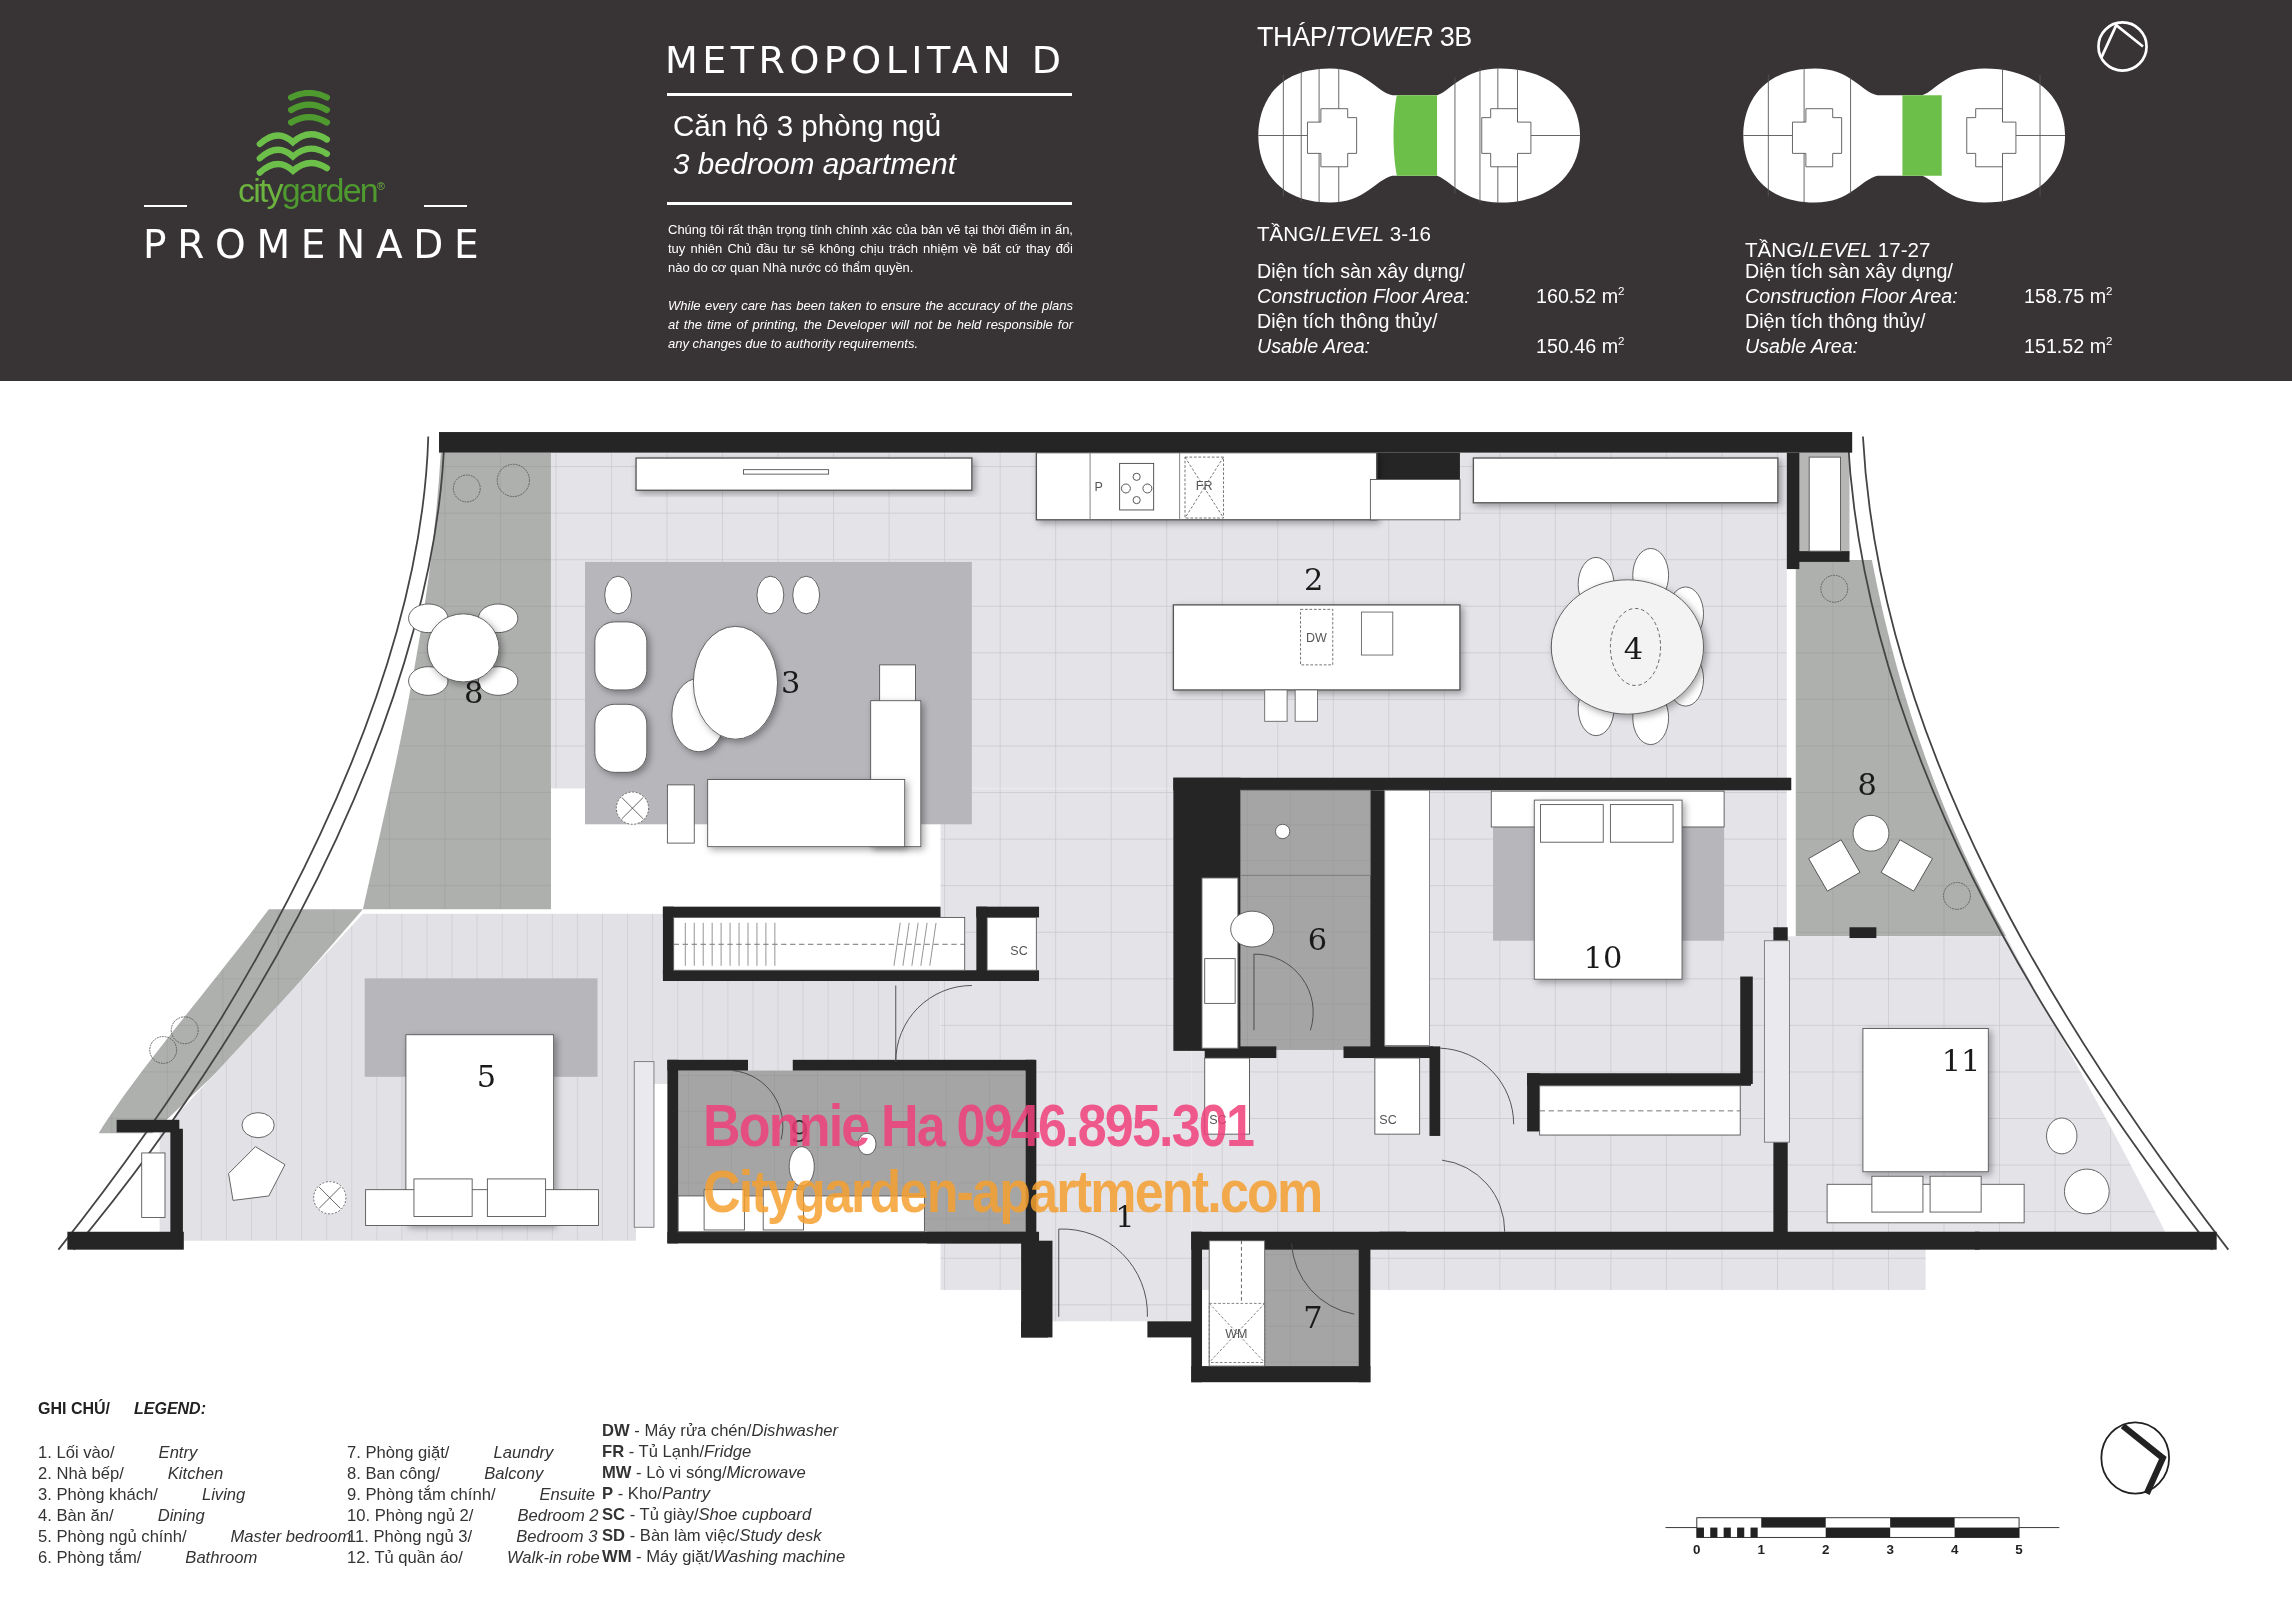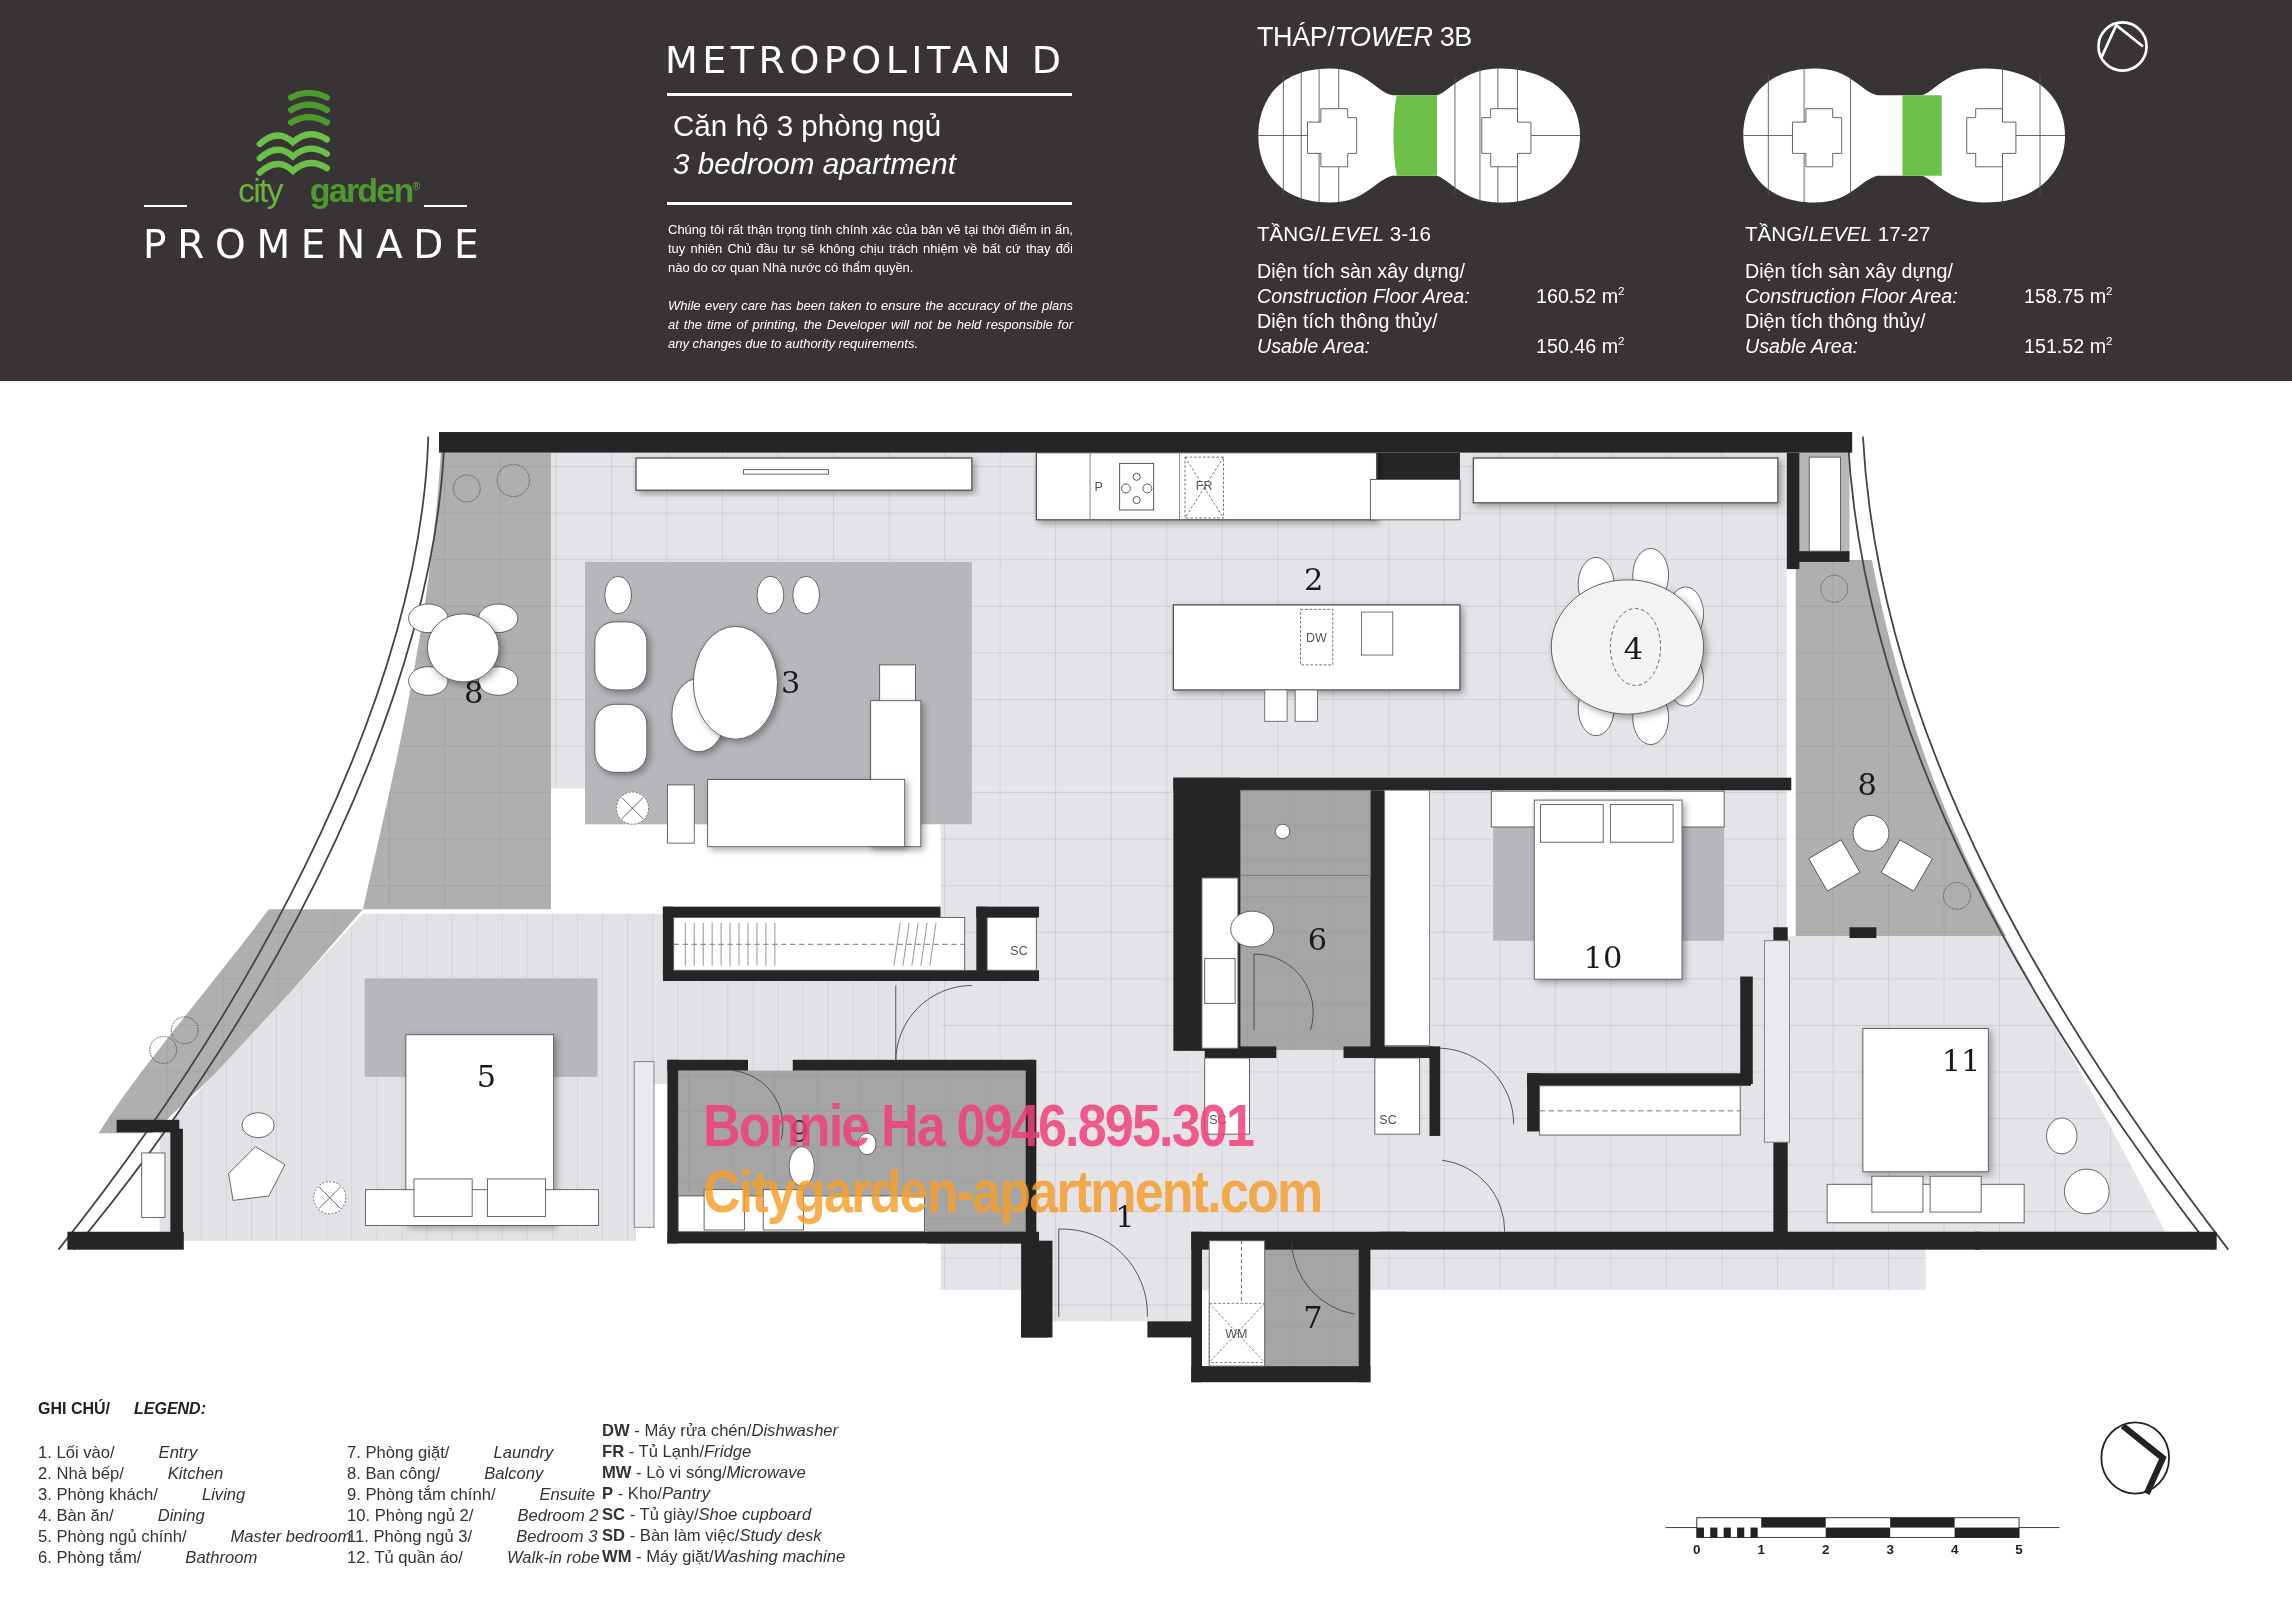--- a/index.html
+++ b/index.html
@@ -1,20 +1,20 @@
 <!DOCTYPE html>
 <html style="font-size:14.3px"><head>
 <meta charset="utf-8">
 <style>
   html,body{margin:0;padding:0;background:#ffffff;}
   body{width:2293px;height:1621px;position:relative;overflow:hidden;font-family:"Liberation Sans",sans-serif;color:#222;}
   .header{position:absolute;left:0;top:0;width:2293px;height:381px;background:#383435;}
   .logo{position:absolute;left:139px;top:90px;width:340px;height:179px;}
   .logo-word{position:absolute;left:99px;top:81px;font-size:34px;letter-spacing:-1.8px;color:#6cb33f;font-family:"Liberation Sans",sans-serif;}
-  .logo-word b{font-weight:bold;color:#4e9a2f;margin-left:28px;}
+  .logo-word b{font-weight:normal;color:#4e9a2f;}
   .logo-line{position:absolute;top:115px;width:43px;height:1.8px;background:#fff;}
   .brand{position:absolute;left:143px;top:222px;font-size:39px;letter-spacing:10.7px;color:#fff;font-family:"DejaVu Sans",sans-serif;font-weight:normal;}
   .title{position:absolute;left:665px;top:38px;font-size:38px;letter-spacing:4.5px;color:#fff;font-family:"DejaVu Sans",sans-serif;font-weight:normal;}
   .rule{position:absolute;left:667px;width:405px;height:2.7px;background:#fff;}
   .sub-vn{position:absolute;left:673px;top:109px;font-size:29.6px;color:#fff;}
   .sub-en{position:absolute;left:673px;top:147px;font-size:29.6px;color:#fff;font-style:italic;}
   .disc{position:absolute;left:668px;width:405px;font-size:13px;line-height:19px;color:#fff;text-align:justify;}
   .disc.it{font-style:italic;}
   .tower{position:absolute;left:1257px;top:21.5px;font-size:27px;color:#fff;letter-spacing:-0.4px;}
   .tower i{font-style:italic;}
@@ -109,21 +109,21 @@
   <div class="lvl" style="left:1257px;top:222px"><span>TẦNG/</span><i>LEVEL</i> <span>3-16</span></div>
   <div class="spec" style="left:1257px;top:259px">
     <div>Diện tích sàn xây dựng/</div>
     <i>Construction Floor Area:</i>
     <div>Diện tích thông thủy/</div>
     <i>Usable Area:</i>
   </div>
   <div class="spec-val" style="left:1536px;top:284px"><span>160.52 m</span><sup>2</sup></div>
   <div class="spec-val" style="left:1536px;top:334px"><span>150.46 m</span><sup>2</sup></div>
 
-  <div class="lvl" style="left:1745px;top:222px"><span>TẦNG/</span><i>LEVEL</i> <span>17-27</span></div>
+  <div class="lvl" style="left:1745px;top:238px"><span>TẦNG/</span><i>LEVEL</i> <span>17-27</span></div>
   <div class="spec" style="left:1745px;top:259px">
     <div>Diện tích sàn xây dựng/</div>
     <i>Construction Floor Area:</i>
     <div>Diện tích thông thủy/</div>
     <i>Usable Area:</i>
   </div>
   <div class="spec-val" style="left:2024px;top:284px"><span>158.75 m</span><sup>2</sup></div>
   <div class="spec-val" style="left:2024px;top:334px"><span>151.52 m</span><sup>2</sup></div>
 
   <svg class="north-top" viewBox="0 0 64 64">

